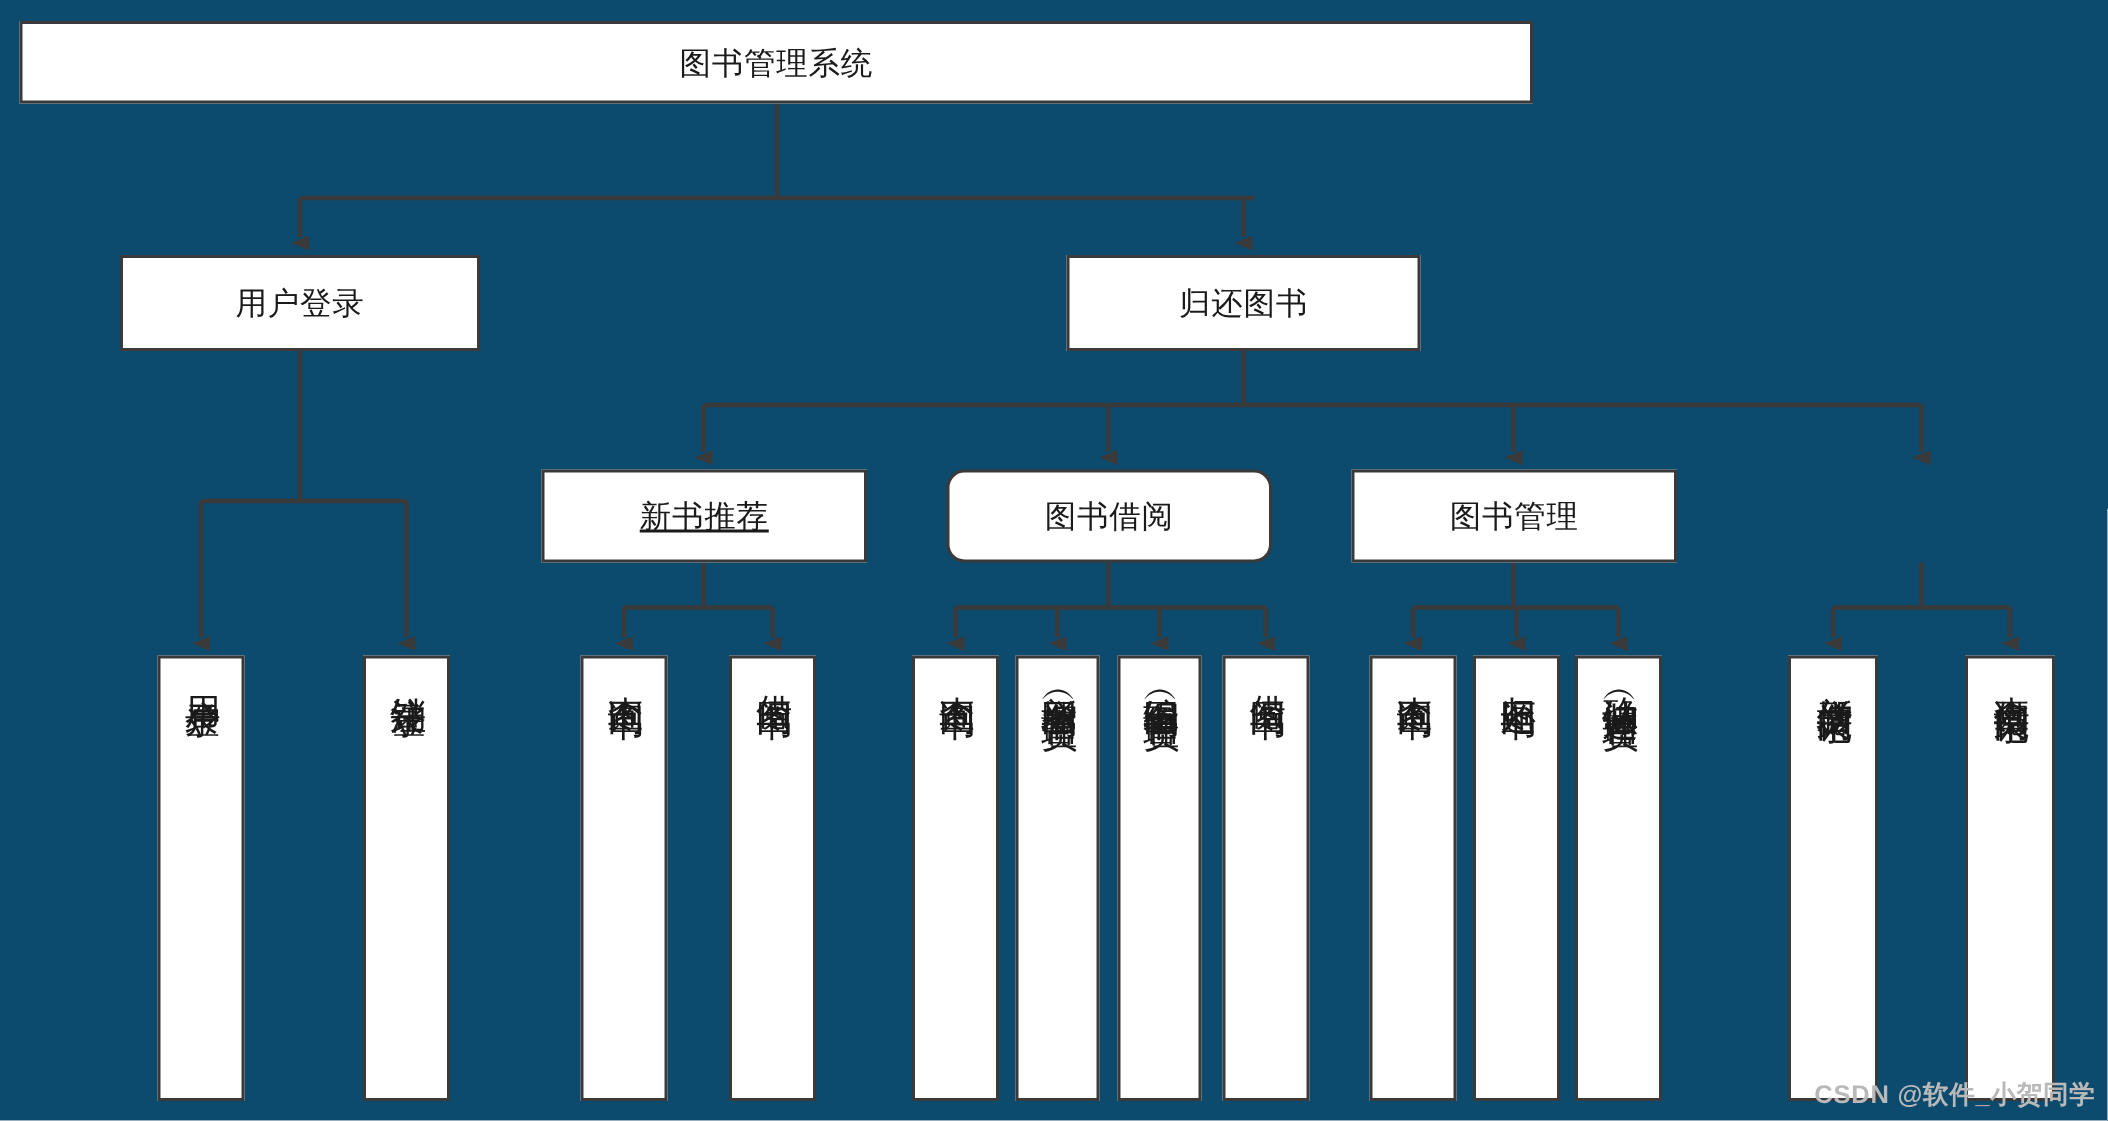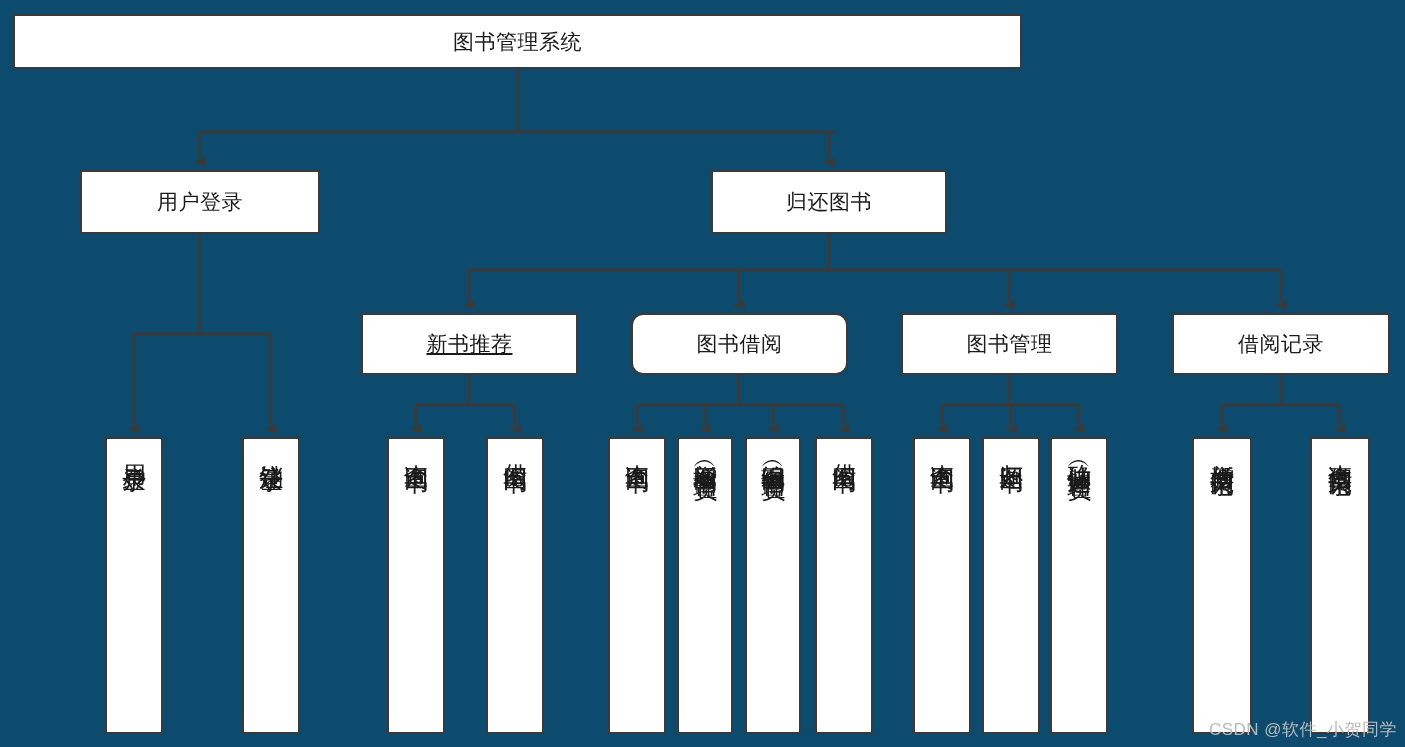--- a/index.html
+++ b/index.html
@@ -55,20 +55,21 @@
     display: block;
   }
   .watermark {
     position: absolute;
     right: 8px;
     bottom: 6px;
     font-size: 17px;
     color: #b9b9b9;
     letter-spacing: 0.5px;
     white-space: nowrap;
+    font-weight: bold;
   }
 </style>
 </head>
 <body>
 
 <div id="canvas">
 
   <svg class="wires" viewBox="0 0 1405 747">
     <defs>
       <marker id="arrow" markerWidth="10" markerHeight="12" refX="1" refY="6" orient="auto" markerUnits="userSpaceOnUse">
@@ -132,23 +133,20 @@
 
   <div class="node h" style="left:361px; top:313px; width:217px; height:62px;text-decoration:underline;">
     <span>新书推荐</span>
   </div>
   <div class="node h" style="left:631px; top:313px; width:217px; height:62px;border-radius:12px;">
     <span>图书借阅</span>
   </div>
   <div class="node h" style="left:901px; top:313px; width:217px; height:62px;">
     <span>图书管理</span>
   </div>
-  <div class="node h" style="left:1172px; top:313px; width:218px; height:62px;">
-    <span>借阅记录</span>
-  </div>
 
   <div class="node v" style="left:105px; top:437px; width:58px; height:297px;">
     <span class="vlabel">用户登录</span>
   </div>
   <div class="node v" style="left:242px; top:437px; width:58px; height:297px;">
     <span class="vlabel">注销登录</span>
   </div>
 
   <div class="node v" style="left:387px; top:437px; width:58px; height:297px;">
     <span class="vlabel">查询图书</span>

